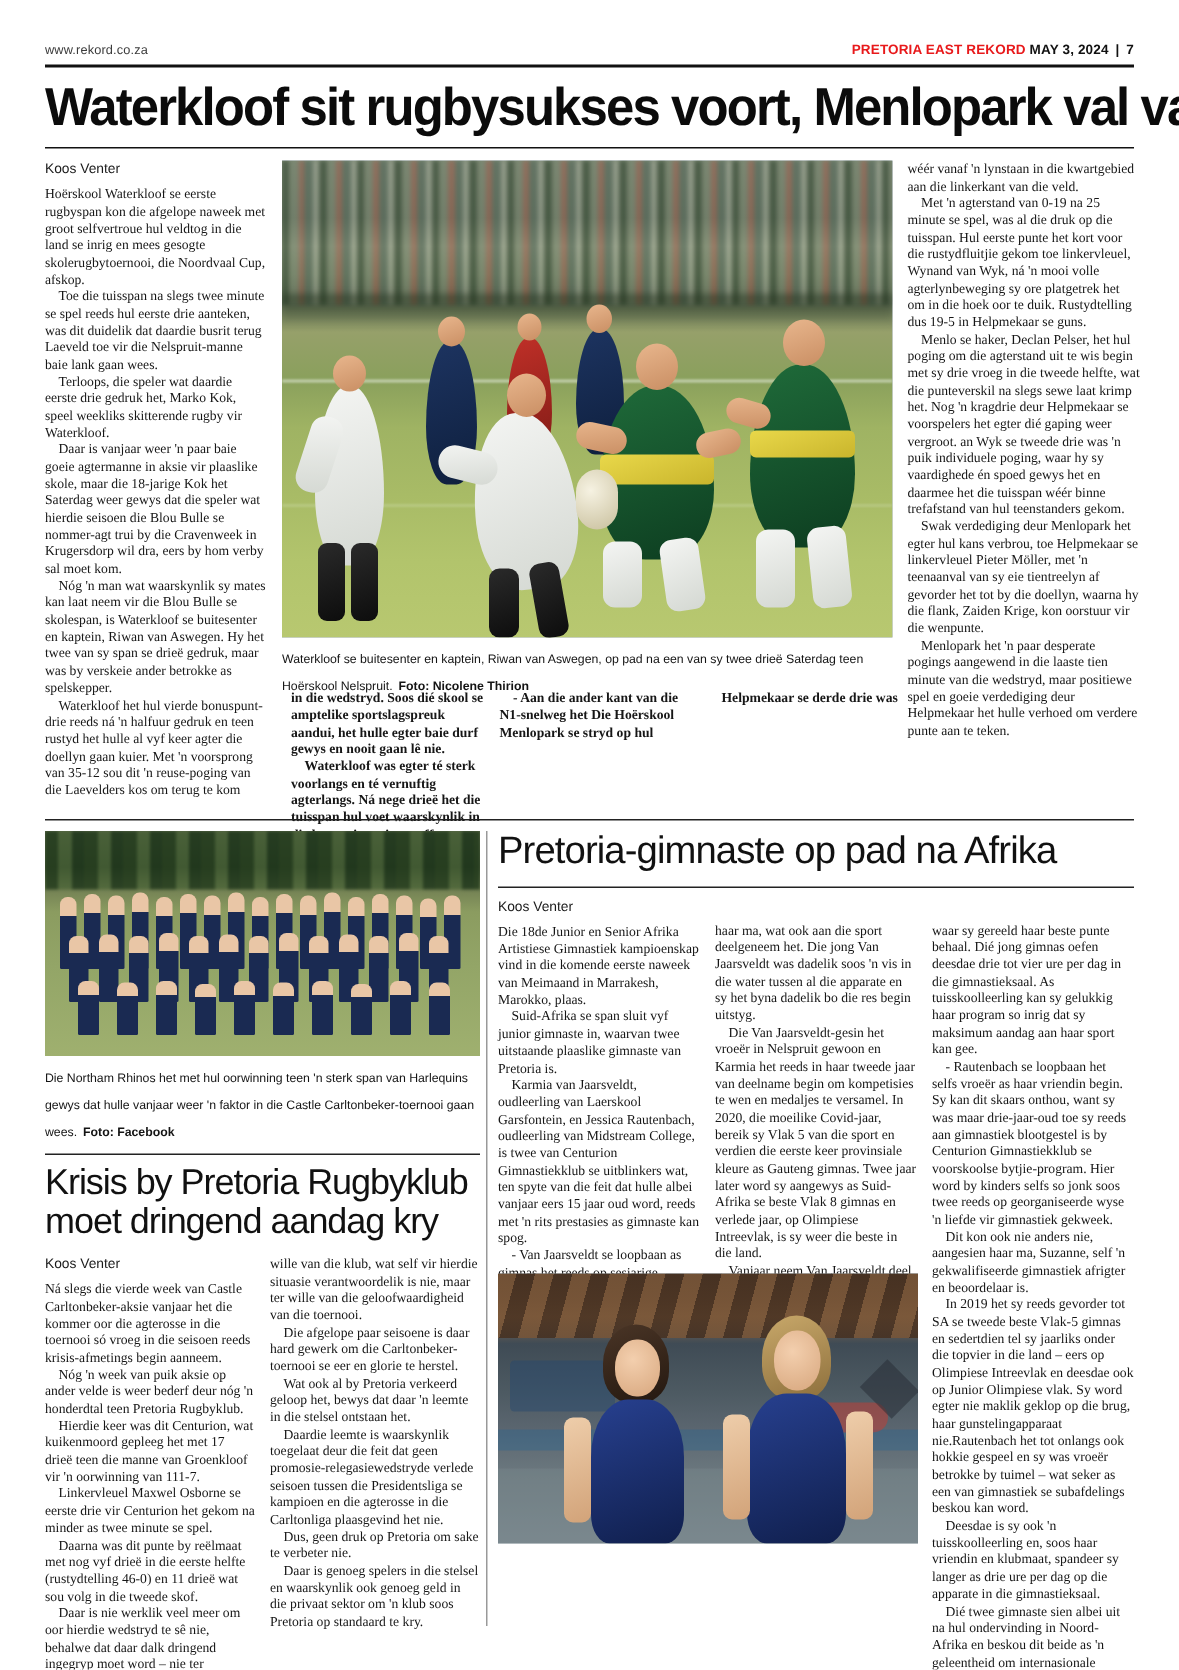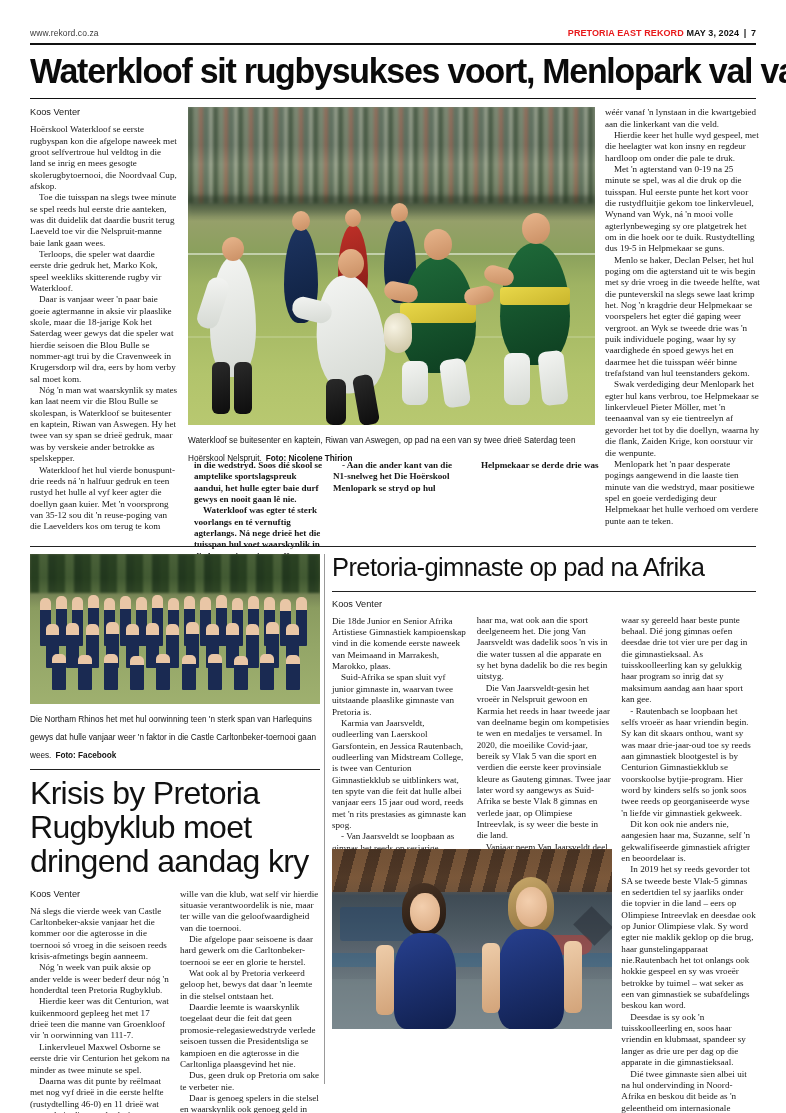--- a/index.html
+++ b/index.html
@@ -41,21 +41,21 @@
     letter-spacing: -1.3px;
     margin: 8px 0 9px 0;
     color: #0b0b0b;
     transform: scaleX(.955);
     transform-origin: left center;
     white-space: nowrap;
   }
   .hl-sub {
     font-family: "Liberation Sans", sans-serif;
     font-weight: normal;
-    font-size: 32px;
+    font-size: 24px;
     line-height: 1.07;
     letter-spacing: -.7px;
     color: #111;
     margin: 6px 0 10px 0;
   }
   .hl-gym {
     font-family: "Liberation Sans", sans-serif;
     font-weight: normal;
     font-size: 25.5px;
     line-height: 1.05;
@@ -266,21 +266,20 @@
       </div>
       <div class="cap-block">
         <span class="caption">Waterkloof se buitesenter en kaptein, Riwan van Aswegen, op pad na een van sy twee drieë Saterdag teen Hoërskool Nelspruit.</span>
         <span class="caption"><b>Foto: Nicolene Thirion</b></span>
       </div>
     </div>
 
     <div class="col" style="flex:0 0 155px;">
       <div class="bodytext">
         <p class="first">wéér vanaf 'n lynstaan in die kwartgebied aan die linkerkant van die veld.</p>
-        <p>Hierdie keer het hulle wyd gespeel, met die heelagter wat kon insny en regdeur hardloop om onder die pale te druk.</p>
         <p>Met 'n agterstand van 0-19 na 25 minute se spel, was al die druk op die tuisspan. Hul eerste punte het kort voor die rustydfluitjie gekom toe linkervleuel, Wynand van Wyk, ná 'n mooi volle agterlynbeweging sy ore platgetrek het om in die hoek oor te duik. Rustydtelling dus 19-5 in Helpmekaar se guns.</p>
         <p>Menlo se haker, Declan Pelser, het hul poging om die agterstand uit te wis begin met sy drie vroeg in die tweede helfte, wat die punteverskil na slegs sewe laat krimp het. Nog 'n kragdrie deur Helpmekaar se voorspelers het egter dié gaping weer vergroot. an Wyk se tweede drie was 'n puik individuele poging, waar hy sy vaardighede én spoed gewys het en daarmee het die tuisspan wéér binne trefafstand van hul teenstanders gekom.</p>
         <p>Swak verdediging deur Menlopark het egter hul kans verbrou, toe Helpmekaar se linkervleuel Pieter Möller, met 'n teenaanval van sy eie tientreelyn af gevorder het tot by die doellyn, waarna hy die flank, Zaiden Krige, kon oorstuur vir die wenpunte.</p>
         <p>Menlopark het 'n paar desperate pogings aangewend in die laaste tien minute van die wedstryd, maar positiewe spel en goeie verdediging deur Helpmekaar het hulle verhoed om verdere punte aan te teken.</p>
       </div>
     </div>
   </div>
 
   <div class="cols" style="margin-top:4px; width:407px; margin-left:158px; position:absolute; top:456px; left:36px;font-weight:bold;">
     <div class="col bodytext">

